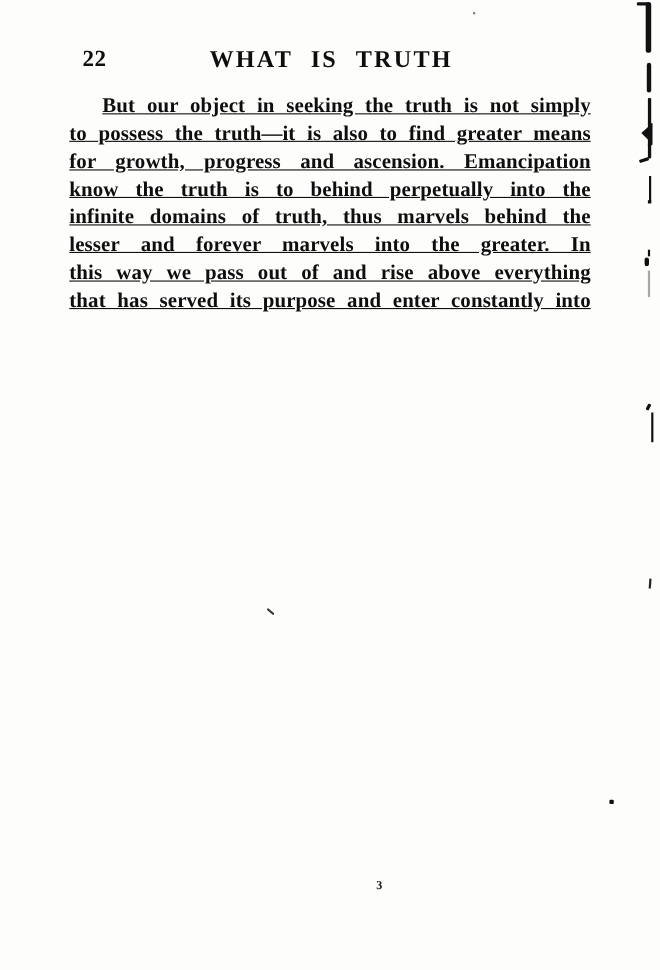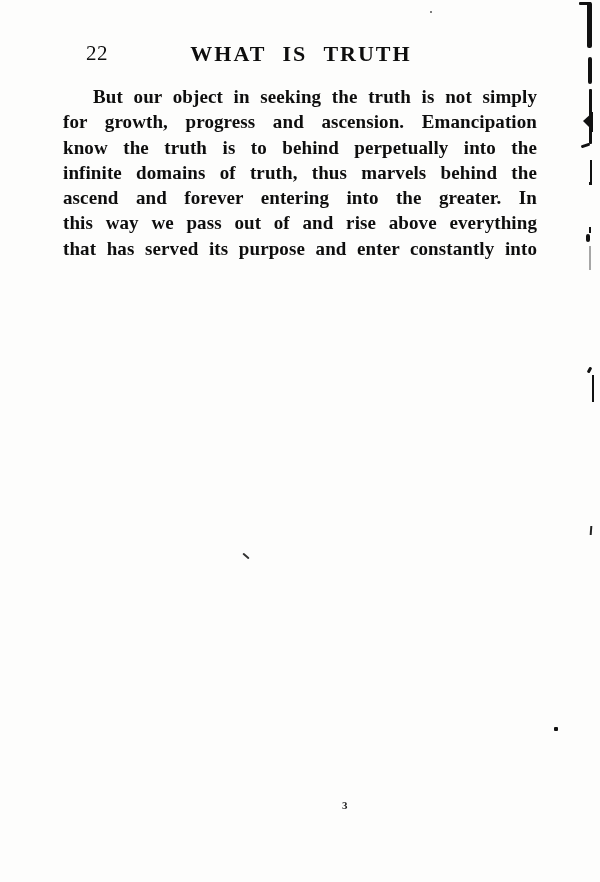--- a/index.html
+++ b/index.html
@@ -22,43 +22,43 @@
     top: 41px;
     left: 0;
     width: 100%;
     height: 26px;
   }
   .page-number {
     position: absolute;
     left: 75px;
     top: 0;
     font-size: 21px;
-    font-weight: 400;
+    font-weight: 700;
     letter-spacing: 0.5px;
-    margin-left: 11px;
   }
   .running-title {
     position: absolute;
     left: 0;
     top: 0;
     width: 100%;
     text-align: center;
     padding-left: 2px;
     box-sizing: border-box;
     font-size: 22px;
     font-weight: 700;
     letter-spacing: 2px;
     word-spacing: 9px;
   }
   
   .body-text {
     position: absolute;
     left: 63px;
     top: 84px;
     width: 474px;
+    text-decoration: underline;
   }
   .line {
     font-size: 19px;
     font-weight: 700;
     line-height: 25.3px;
     height: 25.3px;
     letter-spacing: 0.1px;
     text-align: justify;
     text-align-last: justify;
     white-space: nowrap;
@@ -114,24 +114,25 @@
 
 <div class="page">
 
   <div class="header">
     <div class="page-number">22</div>
     <div class="running-title">WHAT IS TRUTH</div>
   </div>
 
   <div class="body-text">
     <div class="line justified first">But our object in seeking the truth is not simply</div>
+    <div class="line justified">to possess the truth—it is also to find greater means</div>
     <div class="line justified">for growth, progress and ascension.  Emancipation</div>
     <div class="line justified">know the truth is to behind perpetually into the</div>
     <div class="line justified">infinite domains of truth, thus marvels behind the</div>
-    <div class="line justified">ascend and forever entering into the greater.  In</div>
+    <div class="line justified">lesser and forever marvels into the greater.  In</div>
     <div class="line justified">this way we pass out of and rise above everything</div>
     <div class="line justified">that has served its purpose and enter constantly into</div>
   </div>
 
   <div class="artifact art-hook-top"></div>
   <div class="artifact art-bar-main"></div>
   <div class="artifact art-bar-2"></div>
   <div class="artifact art-bar-3"></div>
   <div class="artifact art-wedge"></div>
   <div class="artifact art-wedge-spine"></div>

